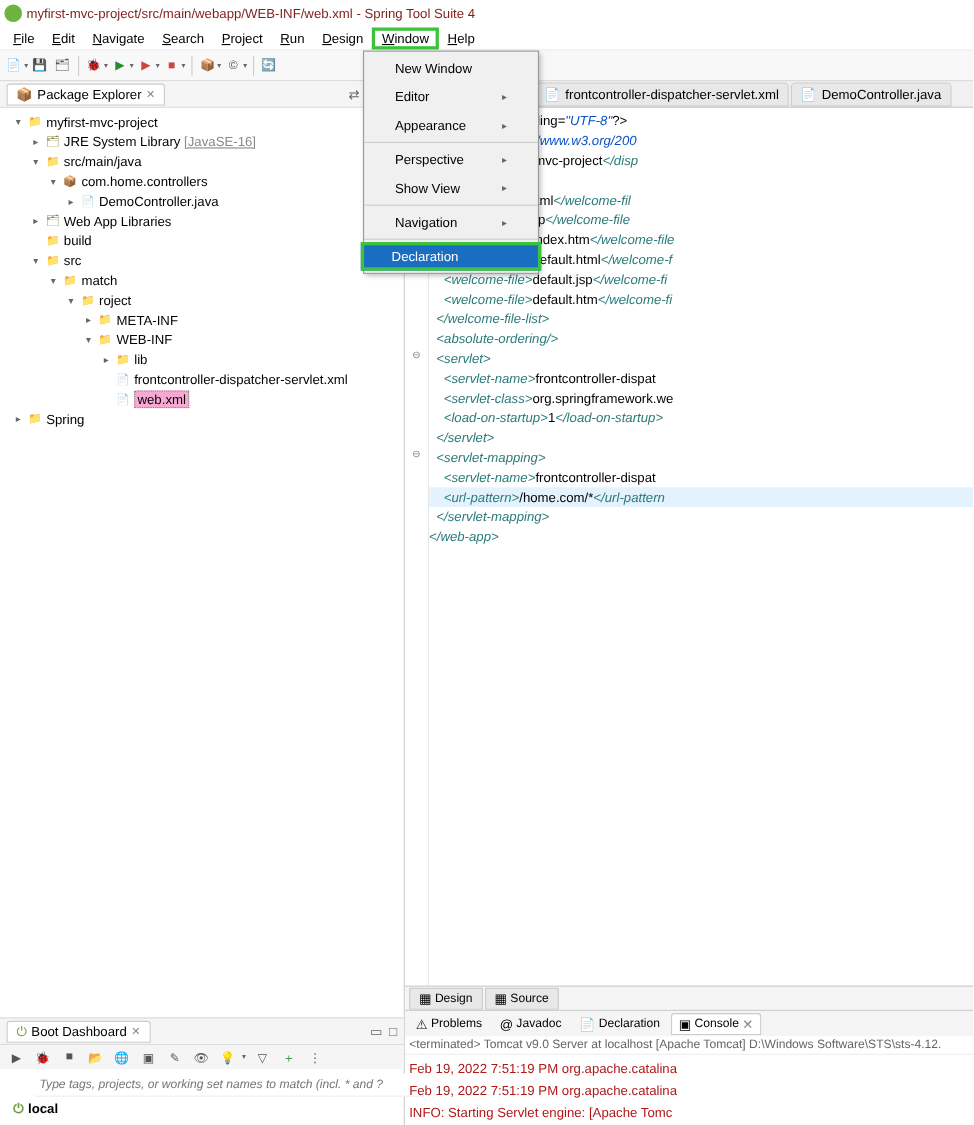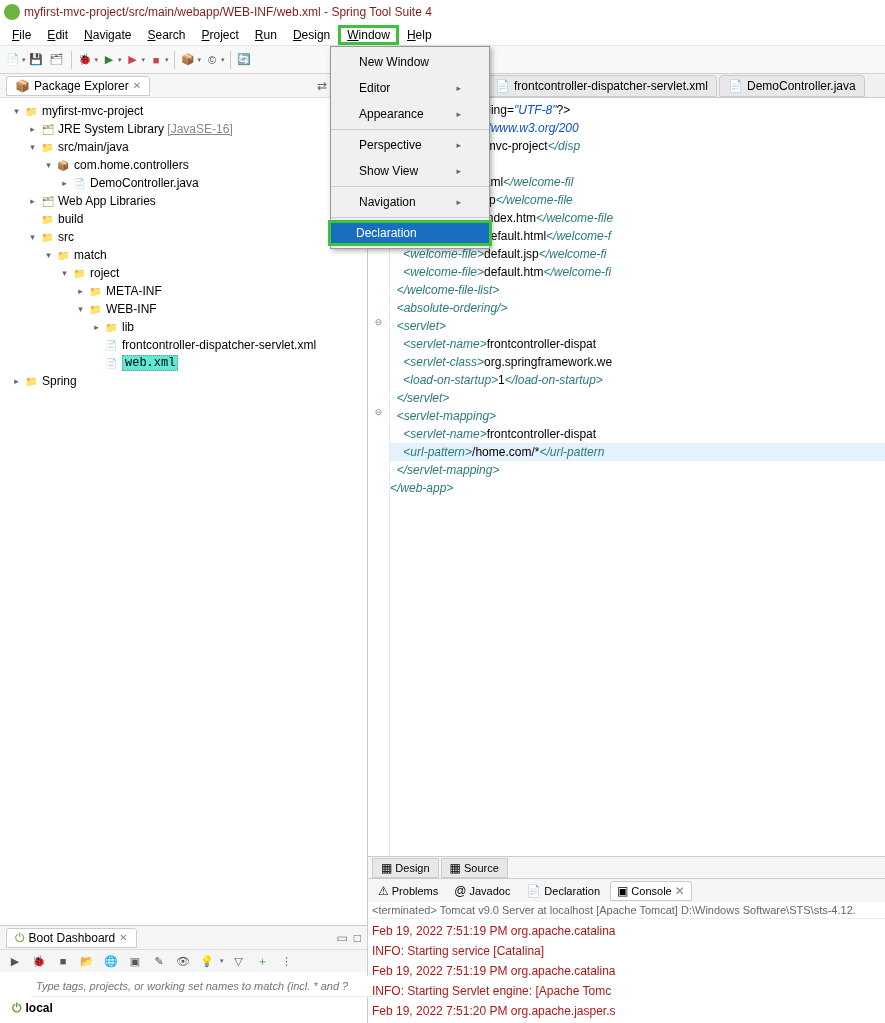--- a/index.html
+++ b/index.html
@@ -33,21 +33,21 @@
 .view-tab .close { font-size: 10px; color: #888; }
 .view-actions { margin-left: auto; display: flex; gap: 6px; font-size: 10px; color: #666; }
 
 .tree { padding: 4px 4px; flex: 1; overflow: auto; }
 .tree-row { display: flex; align-items: center; height: 18px; gap: 3px; white-space: nowrap; }
 .tree-indent { display: inline-block; }
 .expander { width: 11px; font-size: 9px; color: #666; display: inline-block; text-align: center; }
 .tree-icon { width: 14px; height: 14px; display: inline-flex; align-items: center; justify-content: center; font-size: 10px; }
 .tree-label { font-size: 12px; color: #000; }
 .tree-label .version { color: #888; text-decoration: underline; }
-.tree-row.selected .tree-label { background: #5eead4; border: 1px dotted #888; padding: 0 2px; font-family: Liberation Mono, monospace; }
+.tree-row.selected .tree-label { background: #f9a8d4; border: 1px dotted #888; padding: 0 2px; }
 
 
 .dropdown-popup { position: absolute; top: 46px; left: 317px; width: 160px; background: #f0f0f0; border: 1px solid #999; box-shadow: 2px 2px 5px rgba(0,0,0,0.3); z-index: 100; padding: 2px 0; margin-left: 13px; }
 .dd-item { height: 26px; display: flex; align-items: center; padding: 0 28px; font-size: 12px; justify-content: space-between; }
 .dd-item.sel { background: #1a6ec2; color: #fff; border: 3px solid #3bc43b; margin: 0 -3px; padding: 0 25px; }
 .dd-submenu::after { content: "▸"; font-size: 9px; color: #666; }
 .dd-sep { height: 1px; background: #ccc; margin: 2px 0; }
 
 
 .editor-tabs { height: 24px; display: flex; align-items: end; padding: 0 4px; background: #f0f0f0; border-bottom: 1px solid #ccc; gap: 2px; }
@@ -351,15 +351,15 @@
       </div>
 
     <div class="bottom-tabs" id="bottom-tabs">
         <div class="bottom-tab"><span>⚠</span>Problems</div>
         <div class="bottom-tab"><span>@</span>Javadoc</div>
         <div class="bottom-tab"><span>📄</span>Declaration</div>
         <div class="bottom-tab active"><span>▣</span>Console <span style="color:#888">✕</span></div>
       </div>
 
     <div class="console-status">&lt;terminated&gt; Tomcat v9.0 Server at localhost [Apache Tomcat] D:\Windows Software\STS\sts-4.12.</div>
-    <div class="console-body" id="console-body"><div class="red">Feb 19, 2022 7:51:19 PM org.apache.catalina</div><div class="red">INFO: Starting service [Catalina]</div><div class="red">Feb 19, 2022 7:51:19 PM org.apache.catalina</div><div class="red">INFO: Starting Servlet engine: [Apache Tomc</div><div class="red">Feb 19, 2022 7:51:20 PM org.apache.jasper.s</div></div>
+    <div class="console-body" id="console-body"><div class="red">Feb 19, 2022 7:51:19 PM org.apache.catalina</div><div class="red">Feb 19, 2022 7:51:19 PM org.apache.catalina</div><div class="red">INFO: Starting Servlet engine: [Apache Tomc</div></div>
   </div>
 </div>
 
 </body></html>

